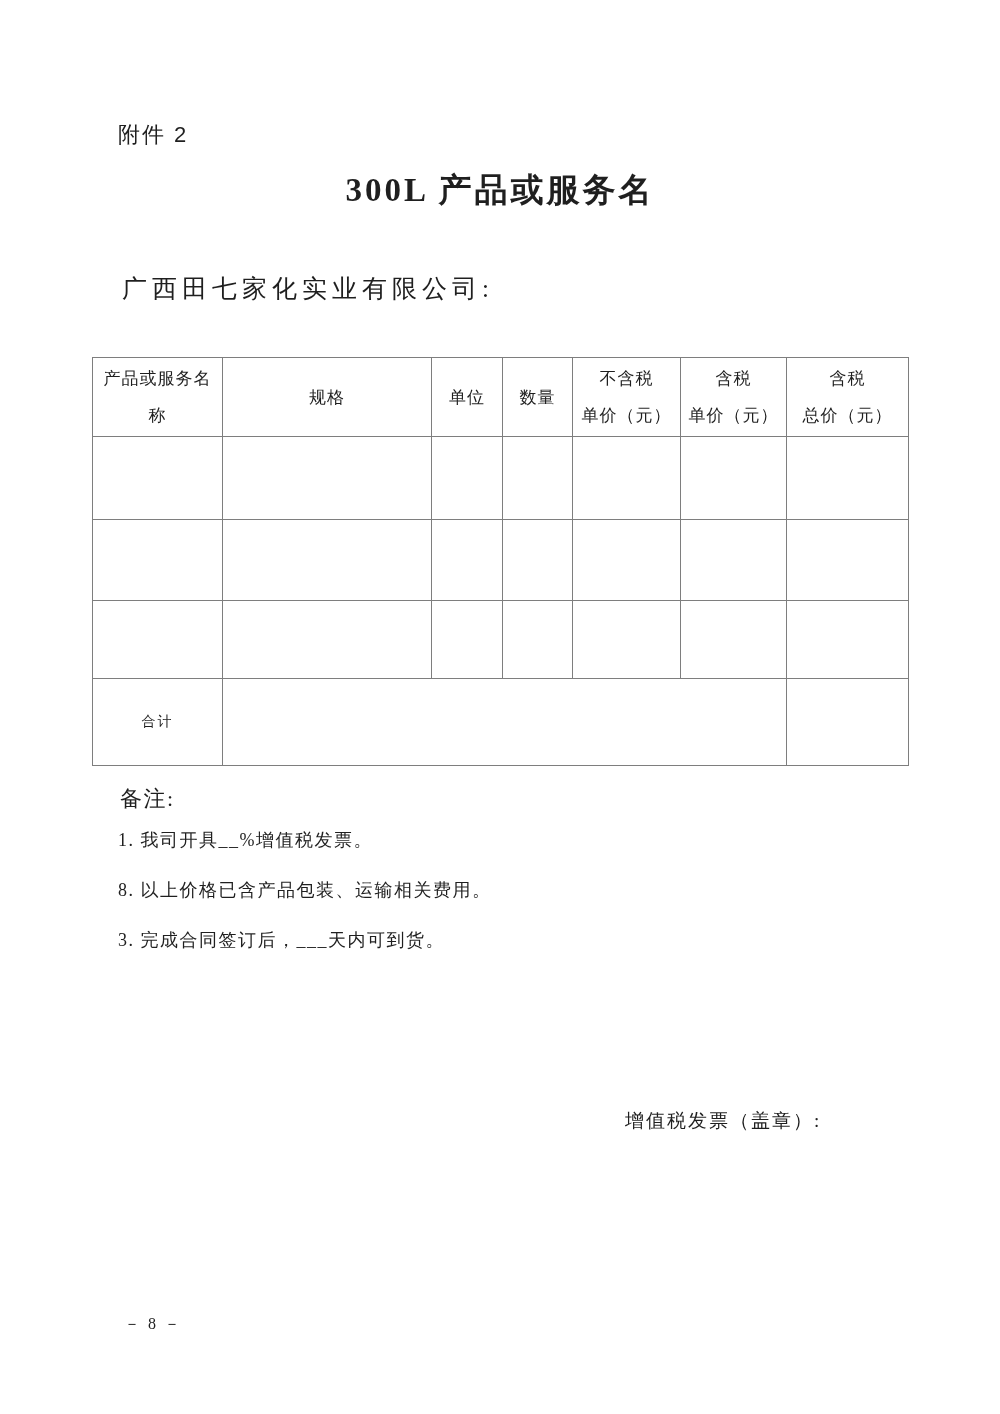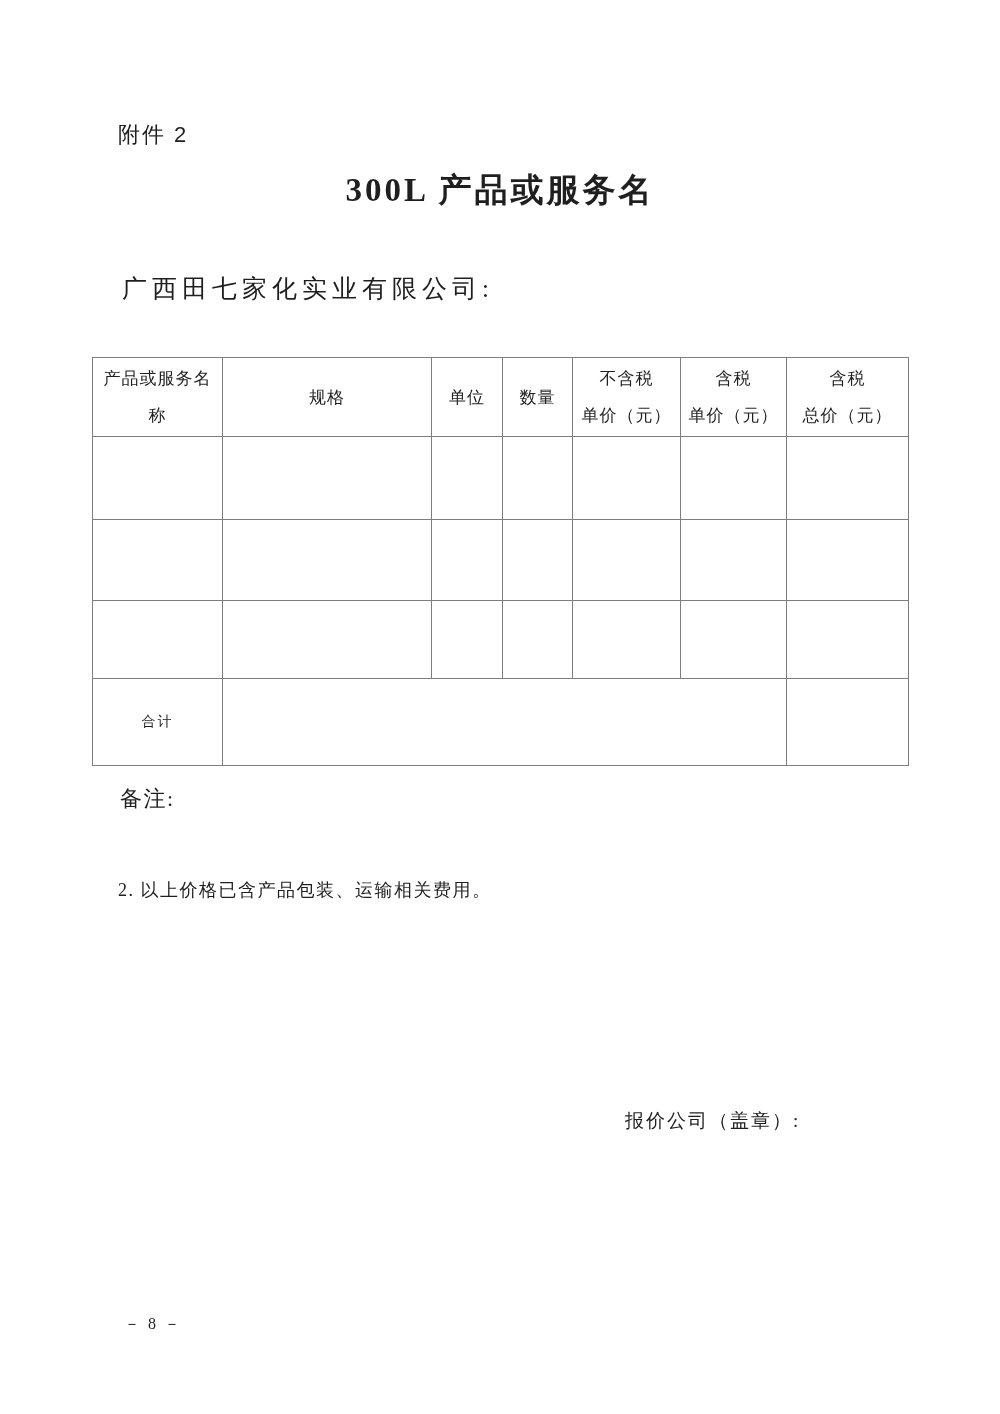--- a/index.html
+++ b/index.html
@@ -183,22 +183,24 @@
       <tr class="total-row">
         <td class="total-label-cell">合计</td>
         <td colspan="5"></td>
         <td></td>
       </tr>
     </tbody>
   </table>
 
   <div class="notes-label">备注:</div>
 
-
-  <div class="note-item note-2">2. 以上价格已含产品包装、运输相关费用。</div>
-
-
-  <div class="seal-line">报价公司（盖章）:</div>
+  <div class="note-item note-1">1. 我司开具__%增值税发票。</div>
+
+  <div class="note-item note-2">8. 以上价格已含产品包装、运输相关费用。</div>
+
+  <div class="note-item note-3">3. 完成合同签订后，___天内可到货。</div>
+
+  <div class="seal-line">增值税发票（盖章）:</div>
 
 
   <div class="page-number">－ 8 －</div>
 
 </div>
 
 </body></html>

